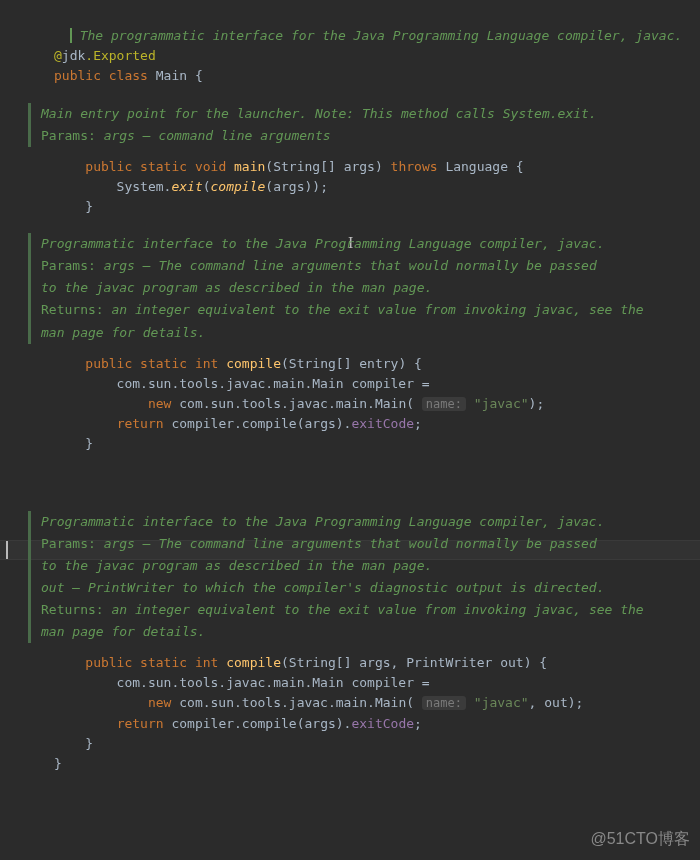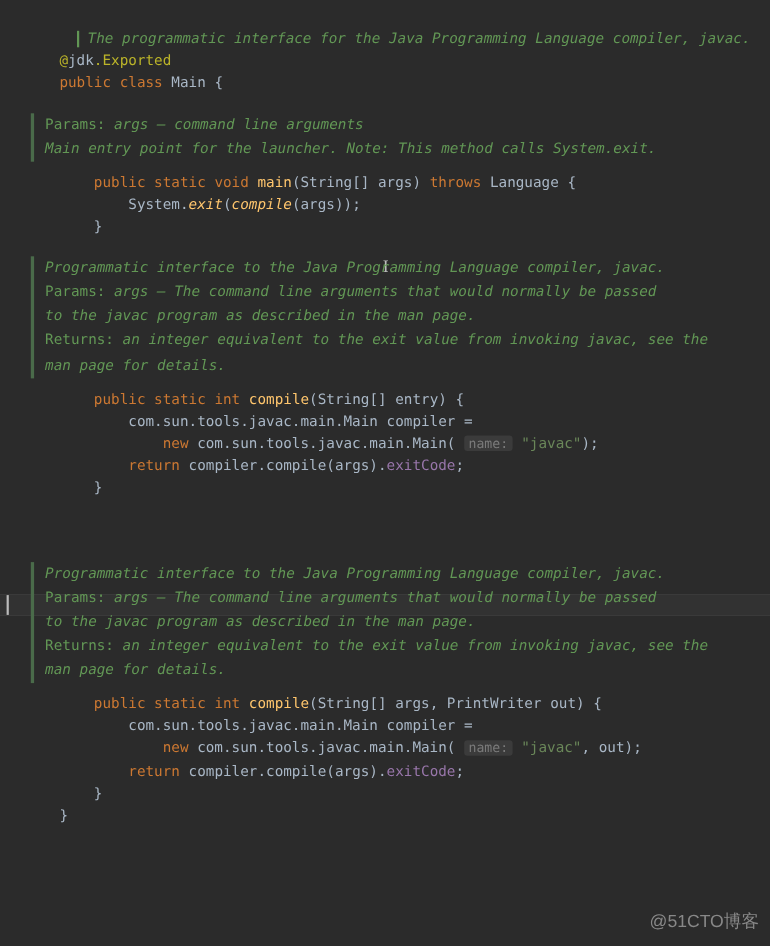--- a/index.html
+++ b/index.html
@@ -91,22 +91,22 @@
 <div class="caret-bar"></div>
 <span class="ibeam">I</span>
 
 <div class="code">
 <span class="doc-head">  <span style="border-left:2px solid #629755;padding-left:8px" class="doc-head-text">The programmatic interface for the Java Programming Language compiler, javac.</span></span>
 <span><span class="annotation-at">@</span><span class="annotation-pkg">jdk</span><span class="annotation-name">.Exported</span></span>
 <span><span class="kw">public</span><span> </span><span class="kw">class</span><span> Main {</span></span>
 </div>
 
 <div class="doc-block">
+  <span class="doc-line">Main entry point for the launcher. Note: This method calls System.exit.</span>
   <span class="doc-line"><span class="doc-key">Params: </span><span>args – command line arguments</span></span>
-  <span class="doc-line">Main entry point for the launcher. Note: This method calls System.exit.</span>
 </div>
 
 <div class="code">    <span class="kw">public</span><span> </span><span class="kw">static</span><span> </span><span class="kw">void</span><span> </span><span class="method">main</span><span>(String[] args) </span><span class="kw">throws</span><span> Language {</span>
 <span>        System.</span><span class="method" style="font-style:italic">exit</span><span>(</span><span class="method" style="font-style:italic">compile</span><span>(args));</span>
 <span>    }</span>
 </div>
 
 <div class="doc-block">
   <span class="doc-line">Programmatic interface to the Java Programming Language compiler, javac.</span>
   <span class="doc-line"><span class="doc-key">Params:  </span><span>args – The command line arguments that would normally be passed</span></span>
@@ -121,20 +121,21 @@
 <span>        </span><span class="kw">return</span><span> compiler.compile(args).</span><span class="field">exitCode</span><span>;</span>
 <span>    }</span>
 
 
 </div>
 
 <div class="doc-block">
   <span class="doc-line">Programmatic interface to the Java Programming Language compiler, javac.</span>
   <span class="doc-line"><span class="doc-key">Params:  </span><span>args – The command line arguments that would normally be passed</span></span>
   <span class="doc-line">           to the javac program as described in the man page.</span>
+  <span class="doc-line">           out – PrintWriter to which the compiler's diagnostic output is directed.</span>
   <span class="doc-line"><span class="doc-key">Returns: </span><span>an integer equivalent to the exit value from invoking javac, see the</span></span>
   <span class="doc-line">             man page for details.</span>
 </div>
 
 <div class="code">    <span class="kw">public</span><span> </span><span class="kw">static</span><span> </span><span class="kw">int</span><span> </span><span class="method">compile</span><span>(String[] args, PrintWriter out) {</span>
 <span>        com.sun.tools.javac.main.Main compiler =</span>
 <span>            </span><span class="kw">new</span><span> com.sun.tools.javac.main.Main( </span><span class="hint">name:</span><span> </span><span class="str">"javac"</span><span>, out);</span>
 <span>        </span><span class="kw">return</span><span> compiler.compile(args).</span><span class="field">exitCode</span><span>;</span>
 <span>    }</span>
 <span>}</span></div>

